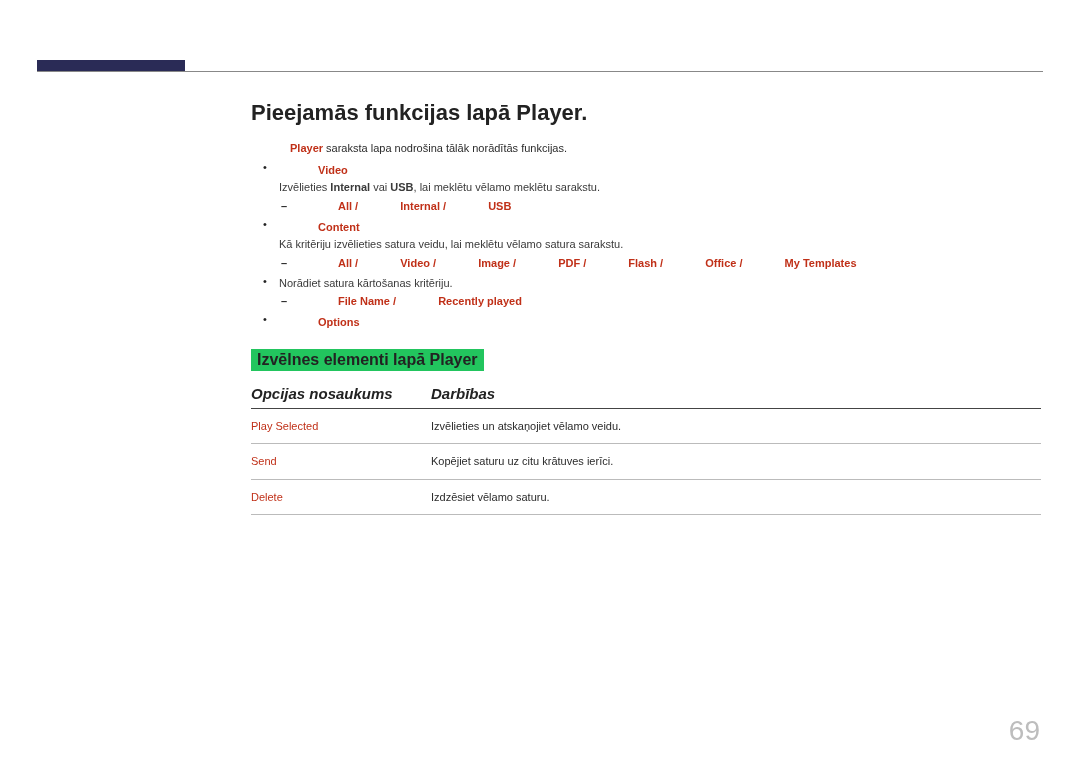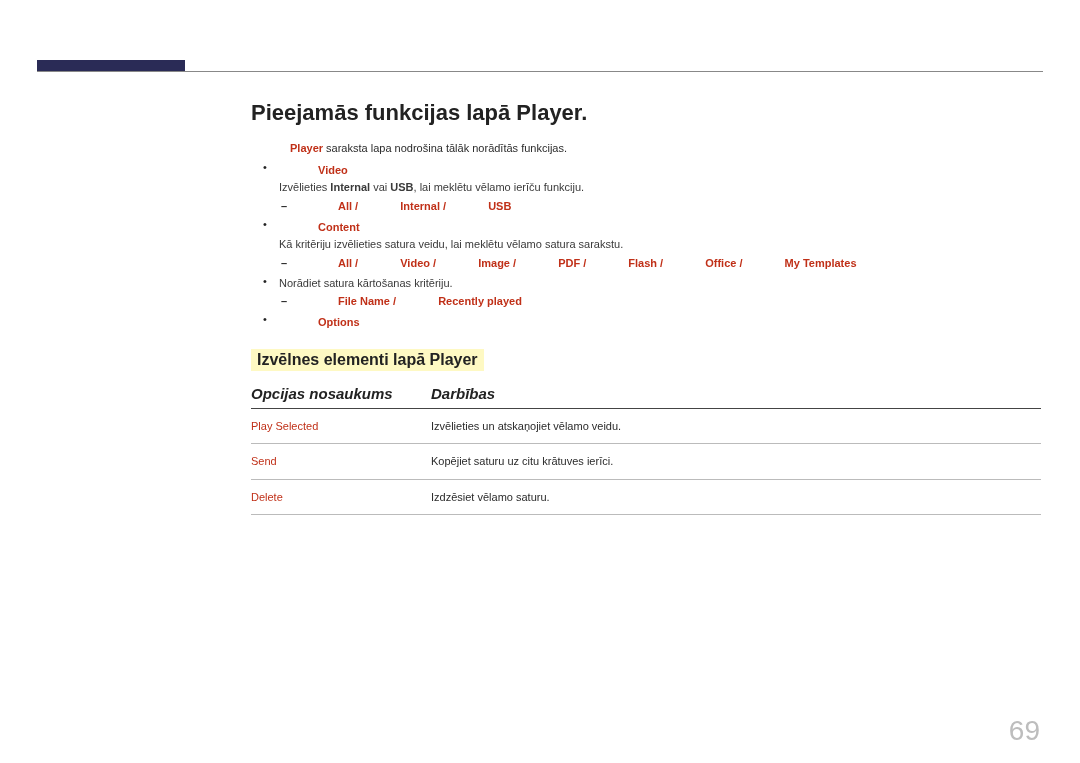--- a/index.html
+++ b/index.html
@@ -85,21 +85,21 @@
     top: 0;
     font-weight: 600;
   }
   .sep { color: #c03018; font-weight: 700; }
   h2.section {
     margin-top: 16px;
     display: inline-block;
     font-size: 16px;
     font-weight: 600;
     color: #222;
-    background: #fef9c3;
+    background: #22c55e;
     padding: 2px 6px;
   }
   table.options {
     margin-top: 14px;
     border-collapse: collapse;
     width: 790px;
     font-size: 11px;
   }
   table.options th {
     text-align: left;
@@ -145,21 +145,21 @@
   <h1>Pieejamās funkcijas lapā Player.</h1>
 
   <p class="intro">
     <span class="red-bold">Player</span><span> saraksta lapa nodrošina tālāk norādītās funkcijas.</span>
   </p>
 
   <ul class="top-list">
     <li>
       <span class="item-head red-bold">Video</span>
       <span class="item-desc">
-        <span>Izvēlieties </span><span class="bold">Internal</span><span> vai </span><span class="bold">USB</span><span>, lai meklētu vēlamo ierīču funkciju.</span>
+        <span>Izvēlieties </span><span class="bold">Internal</span><span> vai </span><span class="bold">USB</span><span>, lai meklētu vēlamo meklētu sarakstu.</span>
       </span>
       <span class="sub">
         <span class="red-bold">All</span><span class="sep"> / </span><span class="red-bold">Internal</span><span class="sep"> / </span><span class="red-bold">USB</span>
       </span>
     </li>
     <li>
       <span class="item-head red-bold">Content</span>
       <span class="item-desc">Kā kritēriju izvēlieties satura veidu, lai meklētu vēlamo satura sarakstu.</span>
       <span class="sub">
         <span class="red-bold">All</span><span class="sep"> / </span><span class="red-bold">Video</span><span class="sep"> / </span><span class="red-bold">Image</span><span class="sep"> / </span><span class="red-bold">PDF</span><span class="sep"> / </span><span class="red-bold">Flash</span><span class="sep"> / </span><span class="red-bold">Office</span><span class="sep"> / </span><span class="red-bold">My Templates</span>

